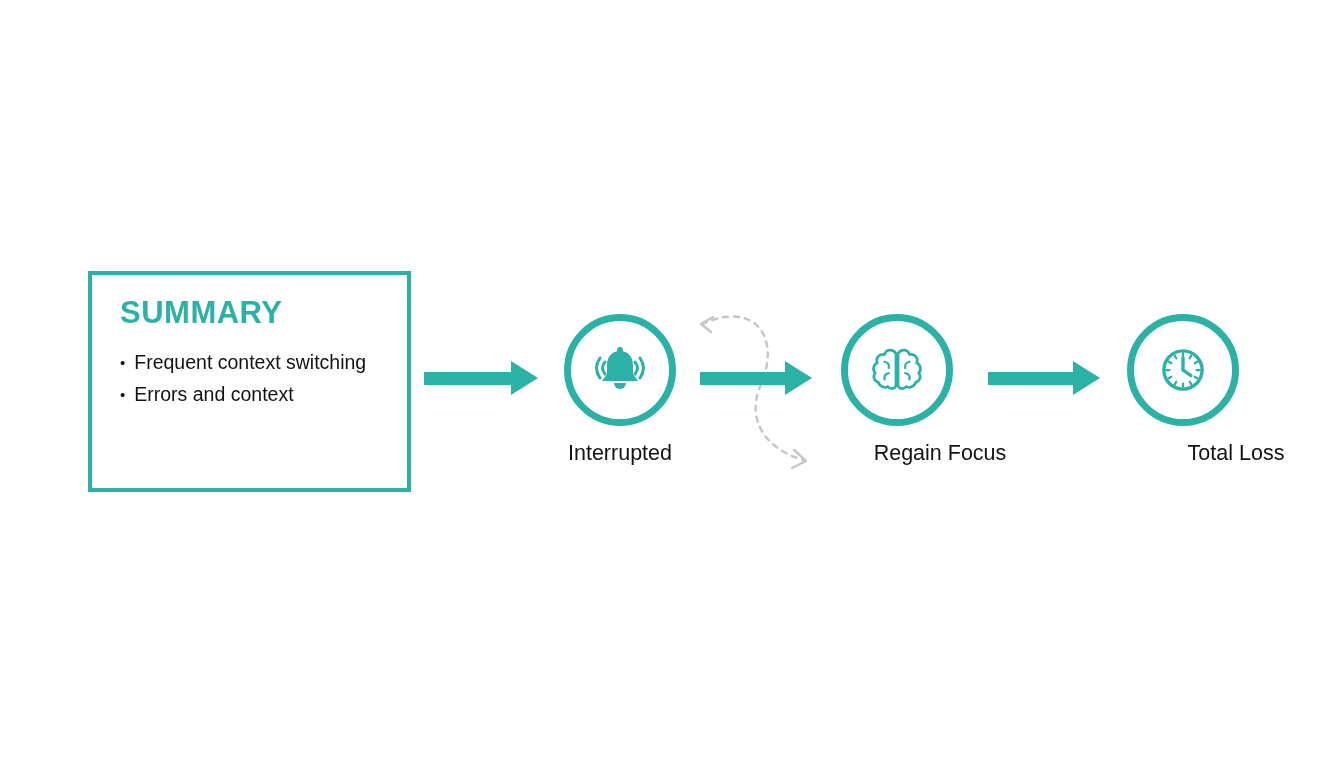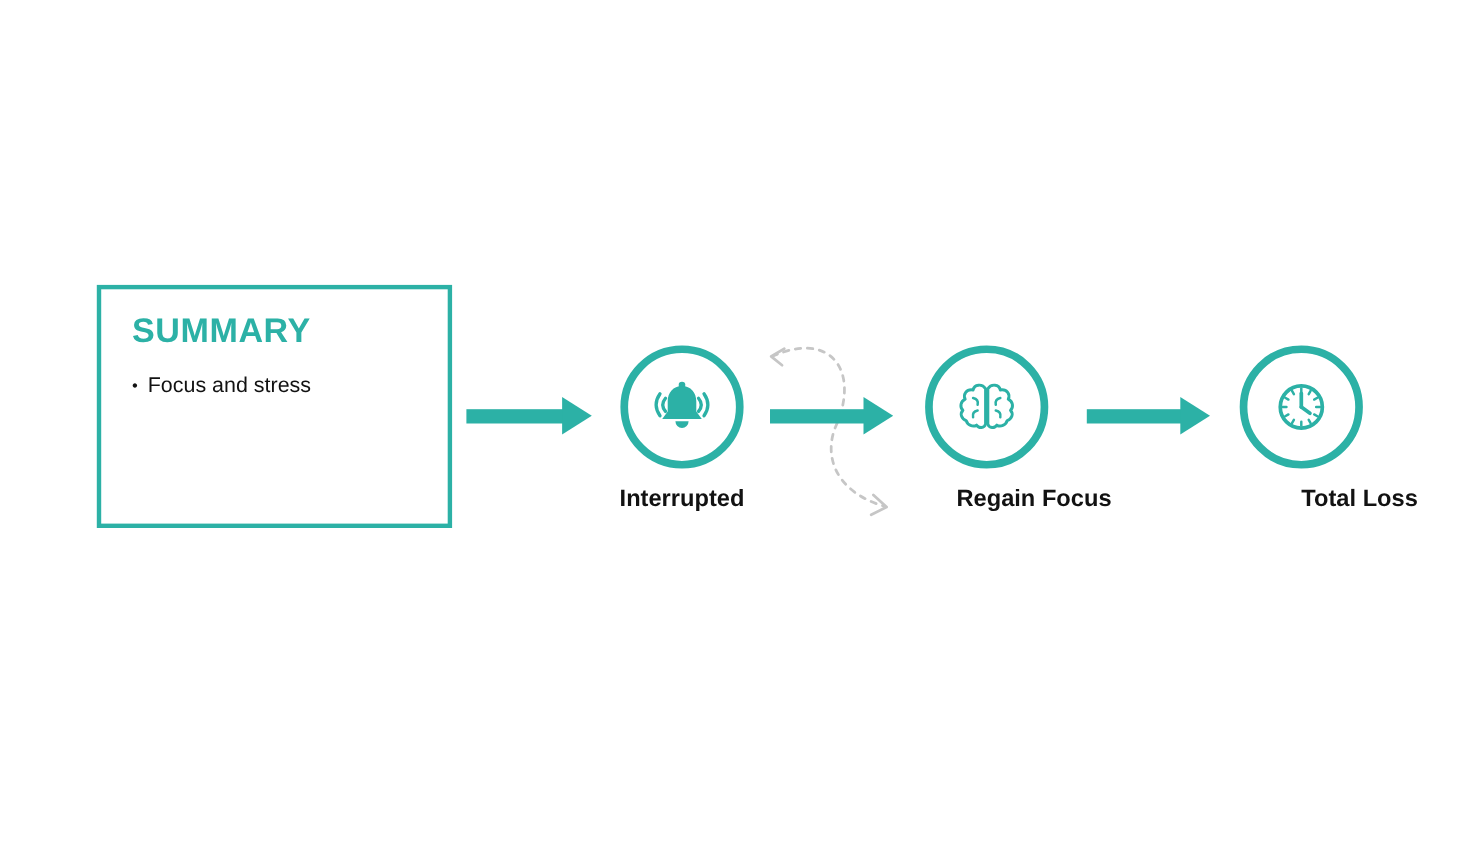--- a/index.html
+++ b/index.html
@@ -10,21 +10,21 @@
   }
   *{margin:0;padding:0;box-sizing:border-box;}
   body{background:#e9e9e9;font-family:"Liberation Sans",sans-serif;}
   .canvas{
     position:relative;width:1344px;height:768px;background:var(--bg);
     overflow:hidden;margin:0 auto;
   }
 
   
   .summary-box{
-    position:absolute;left:88px;top:259px;width:323px;height:221px;
+    position:absolute;left:88px;top:271px;width:323px;height:221px;
     border:4px solid var(--accent);background:#fff;
     padding:20px 28px;
   }
   .summary-title{
     color:var(--accent);font-size:31px;font-weight:bold;letter-spacing:.5px;
     margin-bottom:16px;
   }
   .summary-bullets{list-style:none;}
   .summary-bullets li{
     font-size:19.5px;color:var(--text);line-height:31px;font-weight:500;
@@ -57,38 +57,39 @@
     border:7px solid var(--accent);background:#fff;
     display:flex;align-items:center;justify-content:center;
   }
   .node-1{left:564px;top:314px;}
   .node-2{left:841px;top:314px;}
   .node-3{left:1127px;top:314px;}
   .icon{color:var(--accent);display:block;line-height:0;}
 
   .node-label{
     position:absolute;top:441px;width:200px;text-align:center;
-    font-size:21.5px;font-weight:bold;color:var(--text);
+    font-size:21.5px;font-weight:normal;color:var(--text);
   }
   .label-1{left:520px;}
   .label-2{left:840px;}
   .label-3{left:1136px;}
 
   
   .dashed-loop{position:absolute;left:665px;top:295px;}
 </style>
 </head>
 <body>
 
 <div class="canvas">
 
   <div class="summary-box">
     <div class="summary-title">SUMMARY</div>
     <ul class="summary-bullets">
-      <li>Focus and stress</li>
+      <li>Frequent context switching</li>
+      <li>Errors and context</li>
     </ul>
   </div>
 
   <div class="flow-arrow arrow-1">
     <div class="shaft"></div>
     <div class="head"></div>
   </div>
 
   <div class="node-circle node-1">
     <span class="icon">

